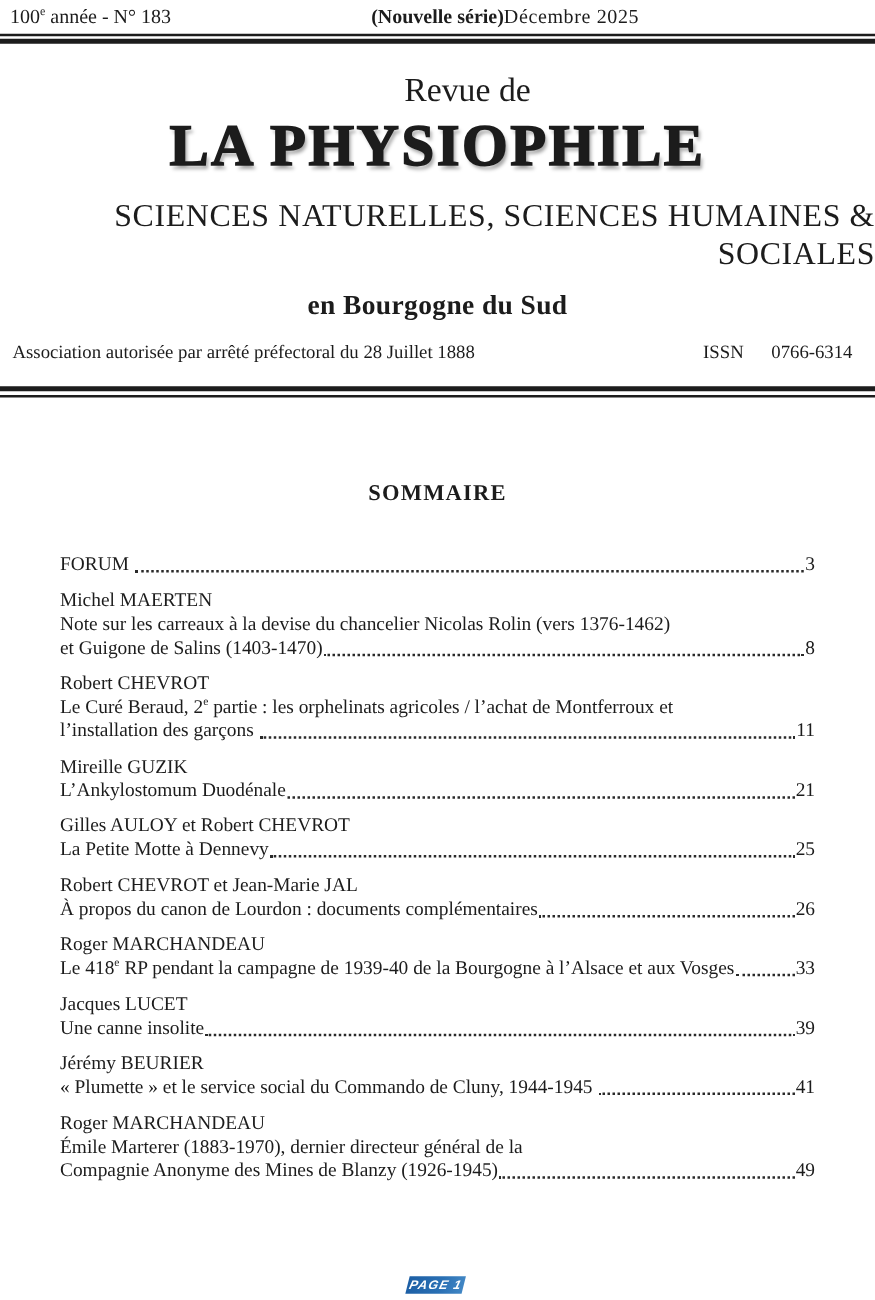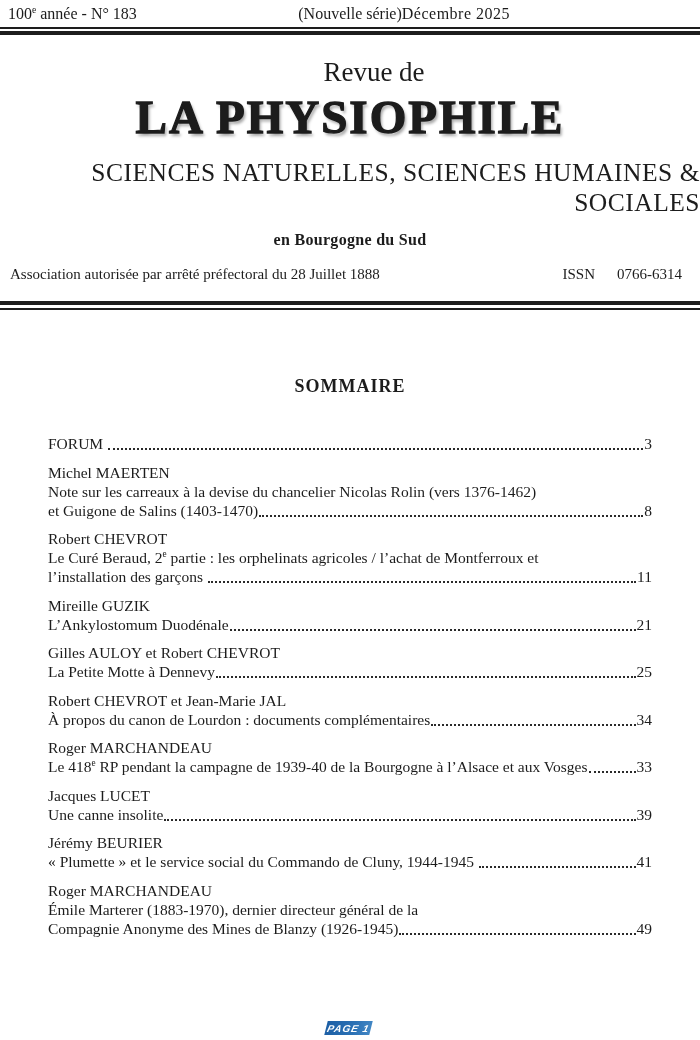--- a/index.html
+++ b/index.html
@@ -12,21 +12,21 @@
     overflow: hidden;
   }
 
   
   .masthead {
     display: flex; align-items: baseline;
     padding: 5px 8px 0 8px;
     font-size: 16px;
   }
   .masthead .left  { flex: 1; text-align: left; }
-  .masthead .mid   { flex: 0 0 auto; text-align: center; }
+  .masthead .mid   { flex: 0 0 auto; text-align: center; font-weight: bold; }
   .masthead .right { flex: 1; text-align: left; letter-spacing: 0.5px; }
   .sup { font-size: 0.6em; vertical-align: super; line-height: 0; }
 
   
   .rule-top { margin-top: 4px; }
   .rule-top .thin  { height: 2px; background: #1d1d1d; }
   .rule-top .gap   { height: 2px; }
   .rule-top .thick { height: 4px; background: #1d1d1d; }
   .rule-bottom { margin-top: 18px; }
   .rule-bottom .thick { height: 4px; background: #1d1d1d; }
@@ -51,21 +51,21 @@
   }
   .subtitle {
     margin-top: 14px;
     text-align: right;
     font-size: 25.5px;
     letter-spacing: 0.5px;
   }
   .region {
     margin-top: 13px;
     text-align: center;
-    font-size: 16px;
+    font-size: 22px;
     font-weight: bold;
     letter-spacing: 0.3px;
   }
   .assoc-row {
     margin-top: 17px;
     display: flex; justify-content: space-between; align-items: baseline;
     padding: 0 18px 0 10px;
     font-size: 15px;
     gap: 13px;
   }
@@ -195,21 +195,21 @@
       <span class="leader"></span>
       <span class="toc-page">25</span>
     </div>
   </div>
 
   <div class="toc-entry">
     <div class="toc-author">Robert CHEVROT et Jean-Marie JAL</div>
     <div class="toc-row">
       <span class="toc-text">À propos du canon de Lourdon : documents complémentaires</span>
       <span class="leader"></span>
-      <span class="toc-page">34</span>
+      <span class="toc-page">26</span>
     </div>
   </div>
 
   <div class="toc-entry">
     <div class="toc-author">Roger MARCHANDEAU</div>
     <div class="toc-row">
       <span class="toc-text"><span>Le 418</span><span class="sup">e</span><span> RP pendant la campagne de 1939-40 de la Bourgogne à l’Alsace et aux Vosges</span></span>
       <span class="leader"></span>
       <span class="toc-page">33</span>
     </div>

